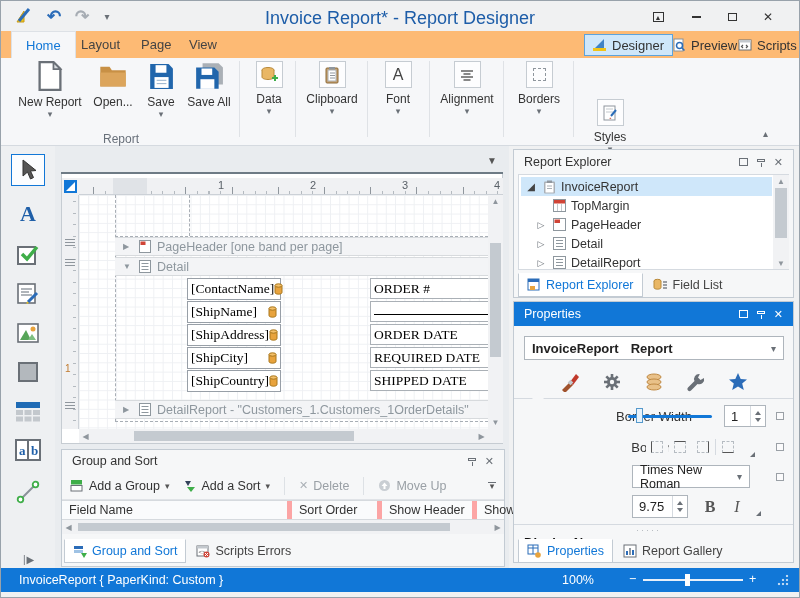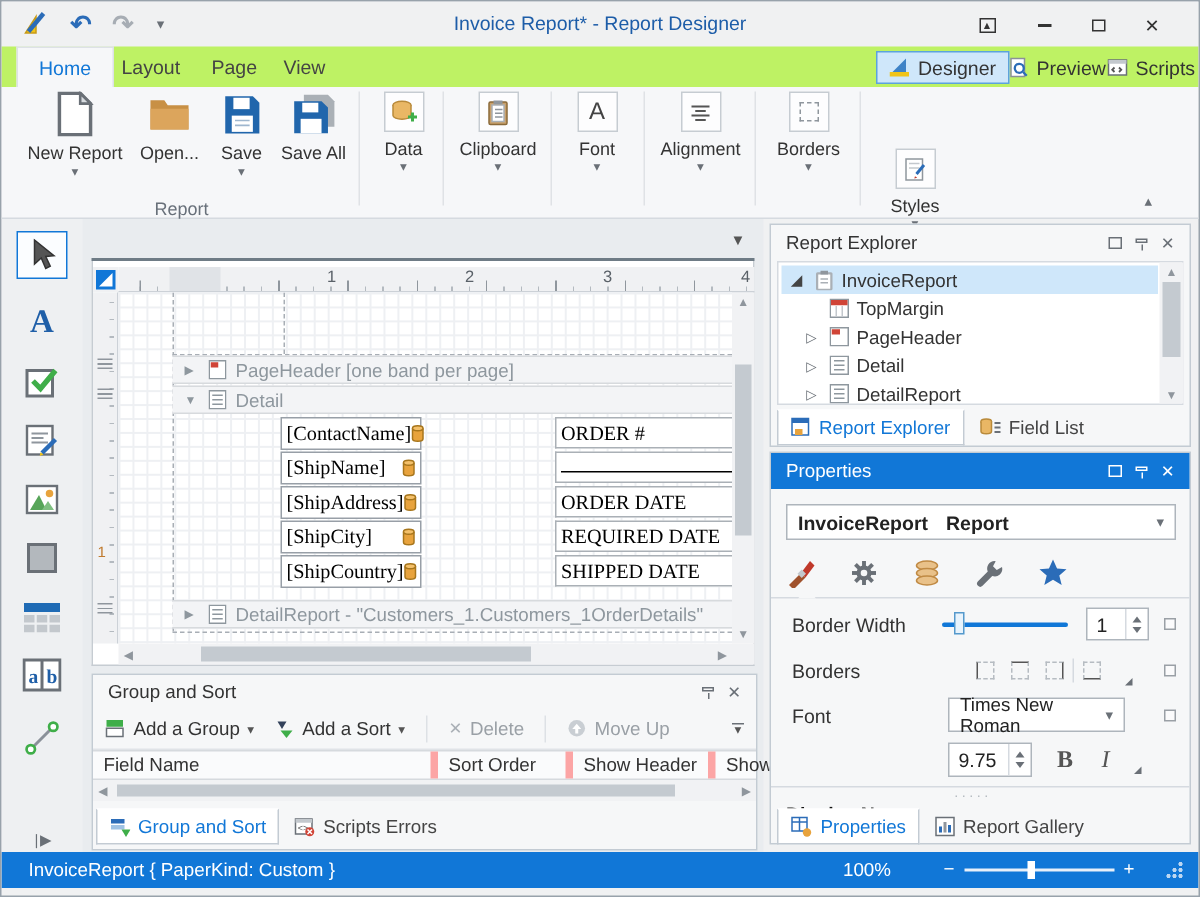--- a/index.html
+++ b/index.html
@@ -1,36 +1,36 @@
 <!DOCTYPE html>
 <html><head>
 <meta charset="utf-8">
 <style>
   html,body{margin:0;padding:0;background:#cfd4d9;font-family:"Liberation Sans",sans-serif;}
   *{box-sizing:border-box;}
   #window{position:relative;width:800px;height:598px;background:#f0f1f2;border:1px solid #98a2ab;overflow:hidden;}
   .abs{position:absolute;}
   .txt{white-space:nowrap;}
-  .flex{display:flex;align-items:center;}
+  .flex{display:flex;align-items:center;justify-content:center;}
   svg{display:block;}
 
   
   #titlebar{left:0;top:0;width:100%;height:30px;background:#f0f1f2;}
-  .title-text{width:100%;text-align:center;top:7px;font-size:13px;color:#1d5da8;}
+  .title-text{width:100%;text-align:center;top:7px;font-size:18px;color:#1d5da8;}
   .qat-btn{top:5px;height:20px;display:flex;align-items:center;justify-content:center;cursor:default;}
   .glyph-undo{font-size:17px;color:#2b6cb8;font-weight:bold;}
   .glyph-redo{font-size:17px;color:#a7adb4;font-weight:bold;}
   .glyph-dd{font-size:10px;color:#6a7077;}
   .winbtn{top:8px;width:22px;height:16px;display:flex;align-items:center;justify-content:center;color:#333;font-size:11px;}
   .boxicon{width:9px;height:8px;border:1px solid #333;display:inline-block;}
   .minbar{width:9px;height:2px;background:#333;display:inline-block;}
   .popupbox{width:11px;height:10px;border:1px solid #333;display:flex;align-items:center;justify-content:center;font-size:7px;color:#333;}
 
   
-  #ribbontabs{left:0;top:30px;width:100%;height:27px;background:#bef264;}
+  #ribbontabs{left:0;top:30px;width:100%;height:27px;background:#fdba74;}
   .rtab{height:27px;padding:0 14px;display:flex;align-items:center;font-size:13px;color:#444;}
   .rtab.active{background:#f6f7f9;border:1px solid #dde1e6;border-bottom:none;color:#1177d7;}
   .viewbtn{height:22px;display:flex;align-items:center;gap:5px;padding:0 8px;font-size:13px;color:#333;}
   .viewbtn.active{background:#cfe7fa;border:1px solid #5ca3dc;}
 
   
   #ribbon{left:0;top:57px;width:100%;height:88px;background:#f6f7f9;border-bottom:1px solid #d5dae0;}
   .rsep{top:3px;width:1px;height:76px;background:#dfe2e6;}
   .bigbtn{top:3px;height:74px;display:flex;flex-direction:column;align-items:center;font-size:12px;color:#333;}
   .bigbtn .lbl{margin-top:4px;}

